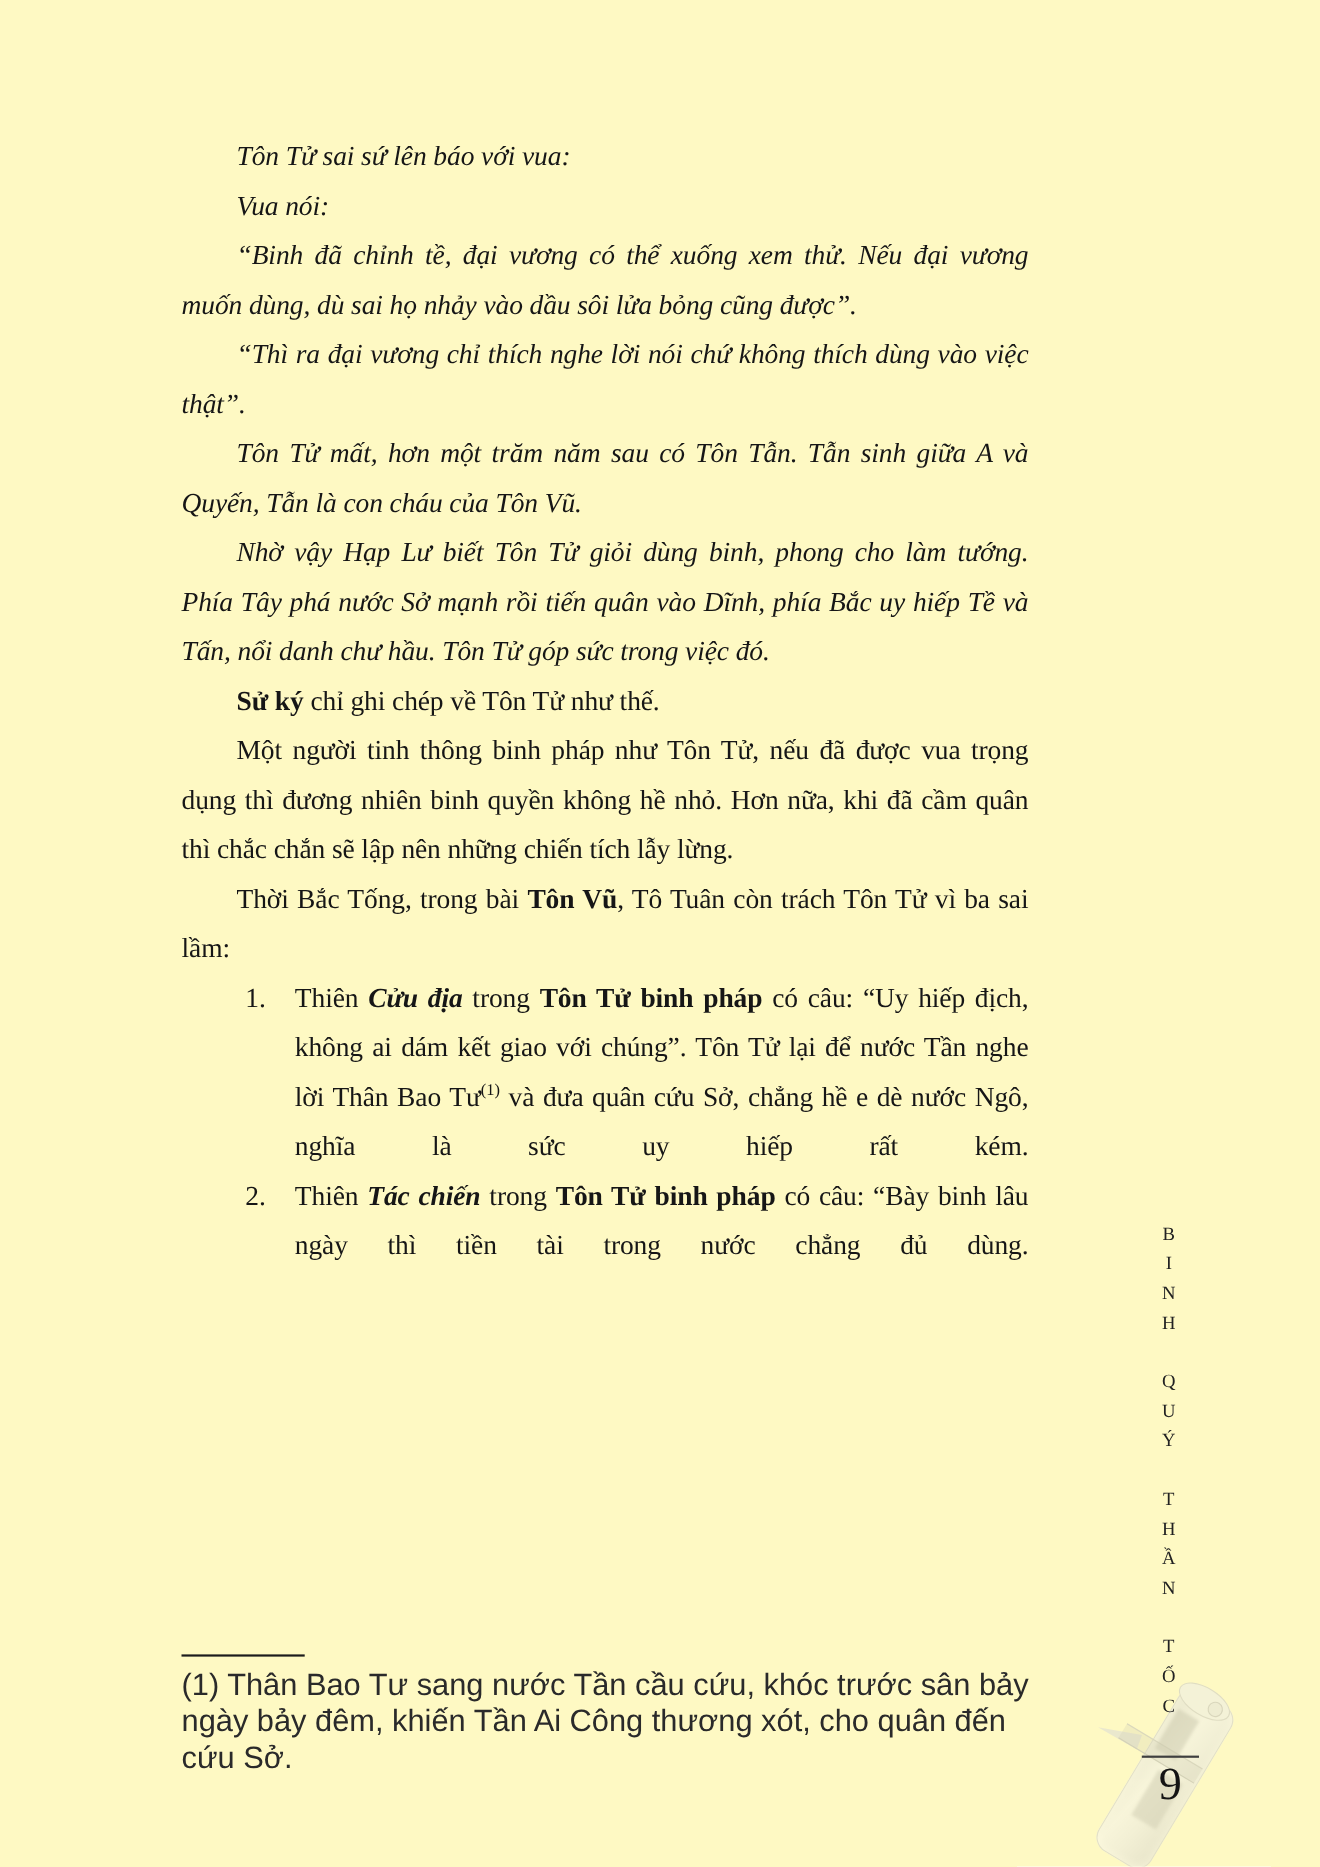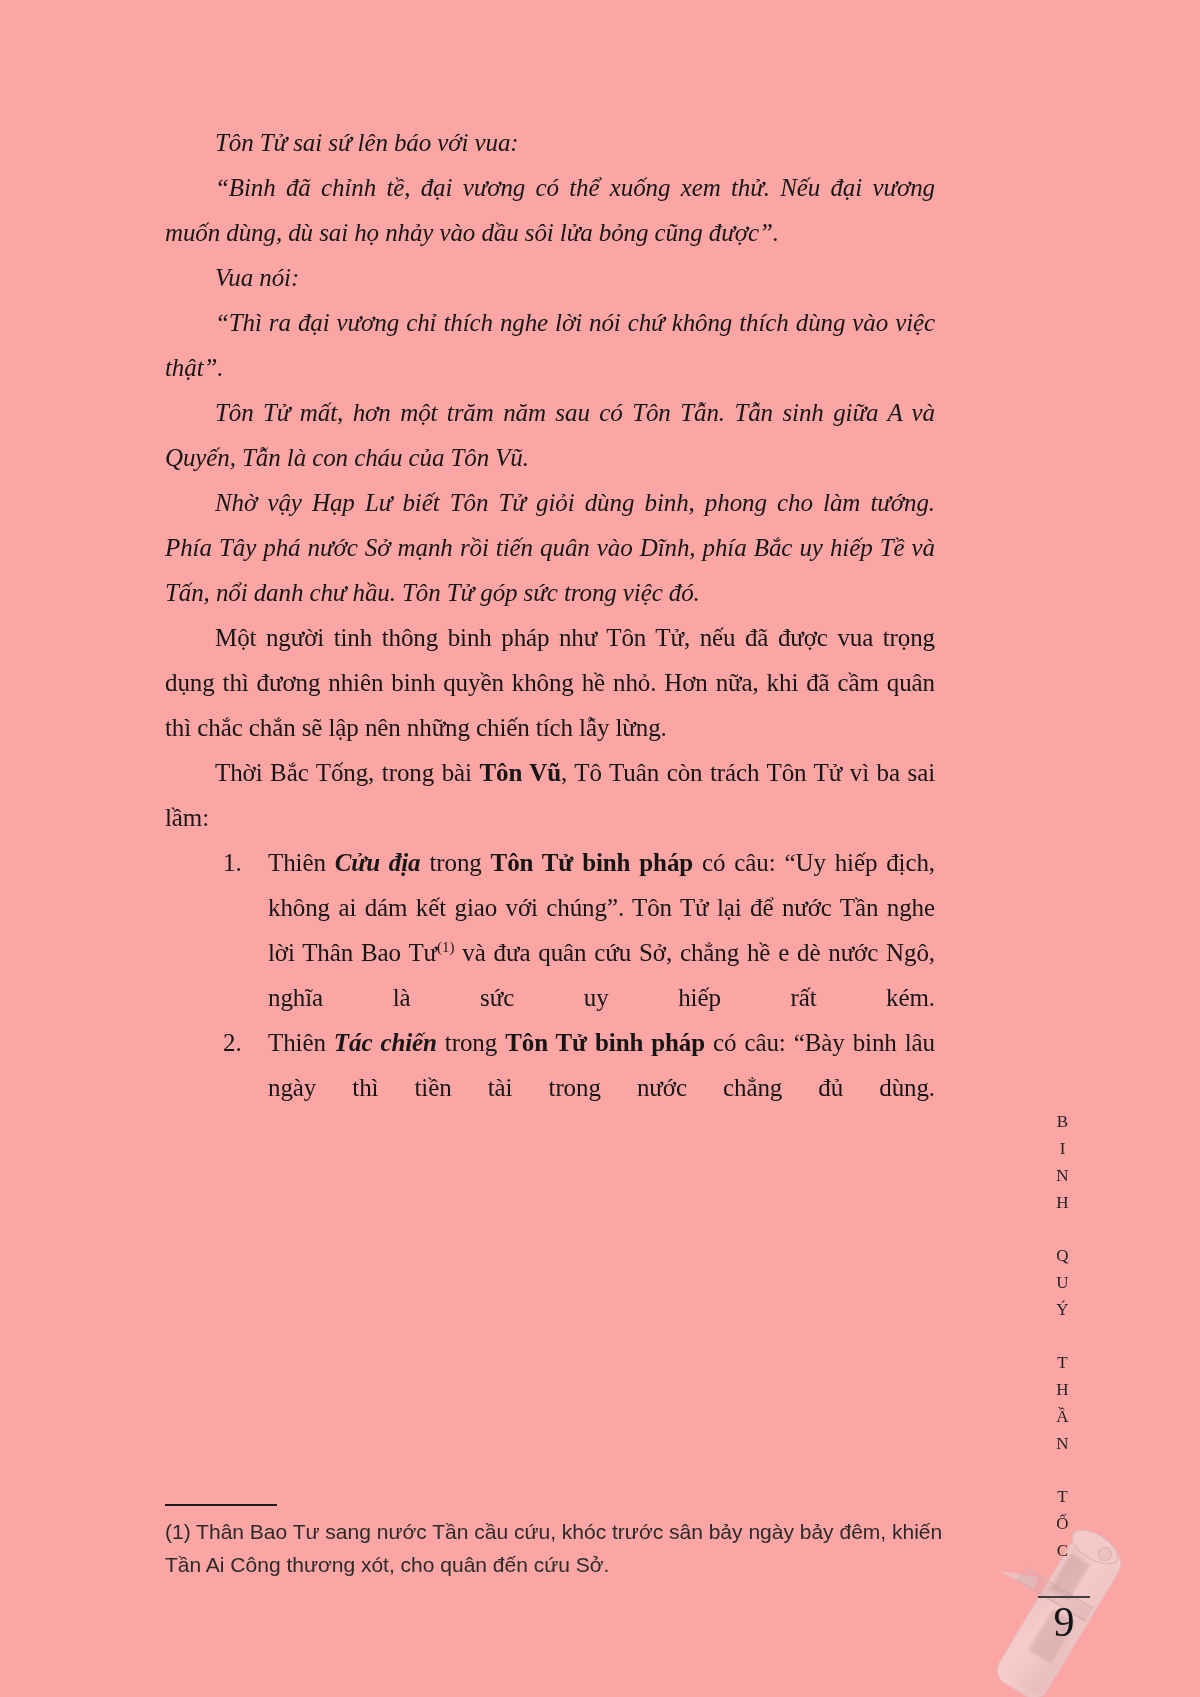--- a/index.html
+++ b/index.html
@@ -2,21 +2,21 @@
 <html lang="vi"><head>
 <meta charset="utf-8">
 <title>Book page</title>
 <style>
   * { margin:0; padding:0; box-sizing:border-box; }
   html,body { background:#ffffff; }
   body {
     width:1200px; height:1697px; position:relative; overflow:hidden;
     font-family:"Liberation Serif", serif; color:#161616;
   }
-  .page { position:absolute; inset:0; background:#fca5a5; overflow:hidden; }
+  .page { position:absolute; inset:0; background:#fef9c3; overflow:hidden; }
 
   
   .body-col {
     position:absolute; left:165px; top:120px; width:770px;
     font-size:25px; line-height:45px; letter-spacing:-0.1px;
     text-align:justify; color:#161616;
   }
   .para { text-indent:50px; }
   .it  { font-style:italic; }
   .b   { font-weight:bold; }
@@ -26,21 +26,21 @@
   .numlist .li { display:flex; }
   .numlist .num { flex:0 0 45px; margin-left:58px; }
   .numlist .txt { flex:1; display:block; text-align:justify; text-align-last:justify; }
 
   
   .footnote {
     position:absolute; left:165px; top:1504px; width:778px;
     font-family:"Liberation Sans", sans-serif; color:#2a2a2a;
   }
   .footnote-rule { width:112px; border-top:2px solid #1c1c1c; margin-bottom:9px; }
-  .footnote-text { font-size:21px; line-height:33px; text-align:left; }
+  .footnote-text { font-size:28px; line-height:33px; text-align:left; }
 
   
   .motto {
     position:absolute; left:1047px; top:1112px; width:30px;
     display:flex; flex-direction:column; align-items:center; gap:26px;
     z-index:3;
   }
   .motto-word {
     writing-mode:vertical-rl; text-orientation:upright;
     font-family:"Liberation Serif", serif; font-size:17px;
@@ -86,25 +86,26 @@
     font-family:"Liberation Serif", serif; font-size:42px; color:#141414; z-index:4;
   }
 </style>
 </head>
 <body>
 
 <div class="page">
 
   <main class="body-col">
     <p class="para it"><span class="run">Tôn Tử sai sứ lên báo với vua:</span></p>
+    <p class="para it"><span class="run">Vua nói:</span></p>
     <p class="para it"><span class="run">“Binh đã chỉnh tề, đại vương có thể xuống xem thử. Nếu đại vương muốn dùng, dù sai họ nhảy vào dầu sôi lửa bỏng cũng được”.</span></p>
-    <p class="para it"><span class="run">Vua nói:</span></p>
     <p class="para it"><span class="run">“Thì ra đại vương chỉ thích nghe lời nói chứ không thích dùng vào việc thật”.</span></p>
     <p class="para it"><span class="run">Tôn Tử mất, hơn một trăm năm sau có Tôn Tẫn. Tẫn sinh giữa A và Quyến, Tẫn là con cháu của Tôn Vũ.</span></p>
     <p class="para it"><span class="run">Nhờ vậy Hạp Lư biết Tôn Tử giỏi dùng binh, phong cho làm tướng. Phía Tây phá nước Sở mạnh rồi tiến quân vào Dĩnh, phía Bắc uy hiếp Tề và Tấn, nổi danh chư hầu. Tôn Tử góp sức trong việc đó.</span></p>
+    <p class="para"><span class="run b">Sử ký</span><span class="run"> chỉ ghi chép về Tôn Tử như thế.</span></p>
     <p class="para"><span class="run">Một người tinh thông binh pháp như Tôn Tử, nếu đã được vua trọng dụng thì đương nhiên binh quyền không hề nhỏ. Hơn nữa, khi đã cầm quân thì chắc chắn sẽ lập nên những chiến tích lẫy lừng.</span></p>
     <p class="para"><span class="run">Thời Bắc Tống, trong bài </span><span class="run b">Tôn Vũ</span><span class="run">, Tô Tuân còn trách Tôn Tử vì ba sai lầm:</span></p>
 
     <div class="numlist">
       <div class="li">
         <span class="num">1.</span>
         <span class="txt"><span class="run">Thiên </span><span class="run bi">Cửu địa</span><span class="run"> trong </span><span class="run b">Tôn Tử binh pháp</span><span class="run"> có câu: “Uy hiếp địch, không ai dám kết giao với chúng”. Tôn Tử lại để nước Tần nghe lời Thân Bao Tư</span><span class="run sup">(1)</span><span class="run"> và đưa quân cứu Sở, chẳng hề e dè nước Ngô, nghĩa là sức uy hiếp rất kém.</span></span>
       </div>
       <div class="li">
         <span class="num">2.</span>

